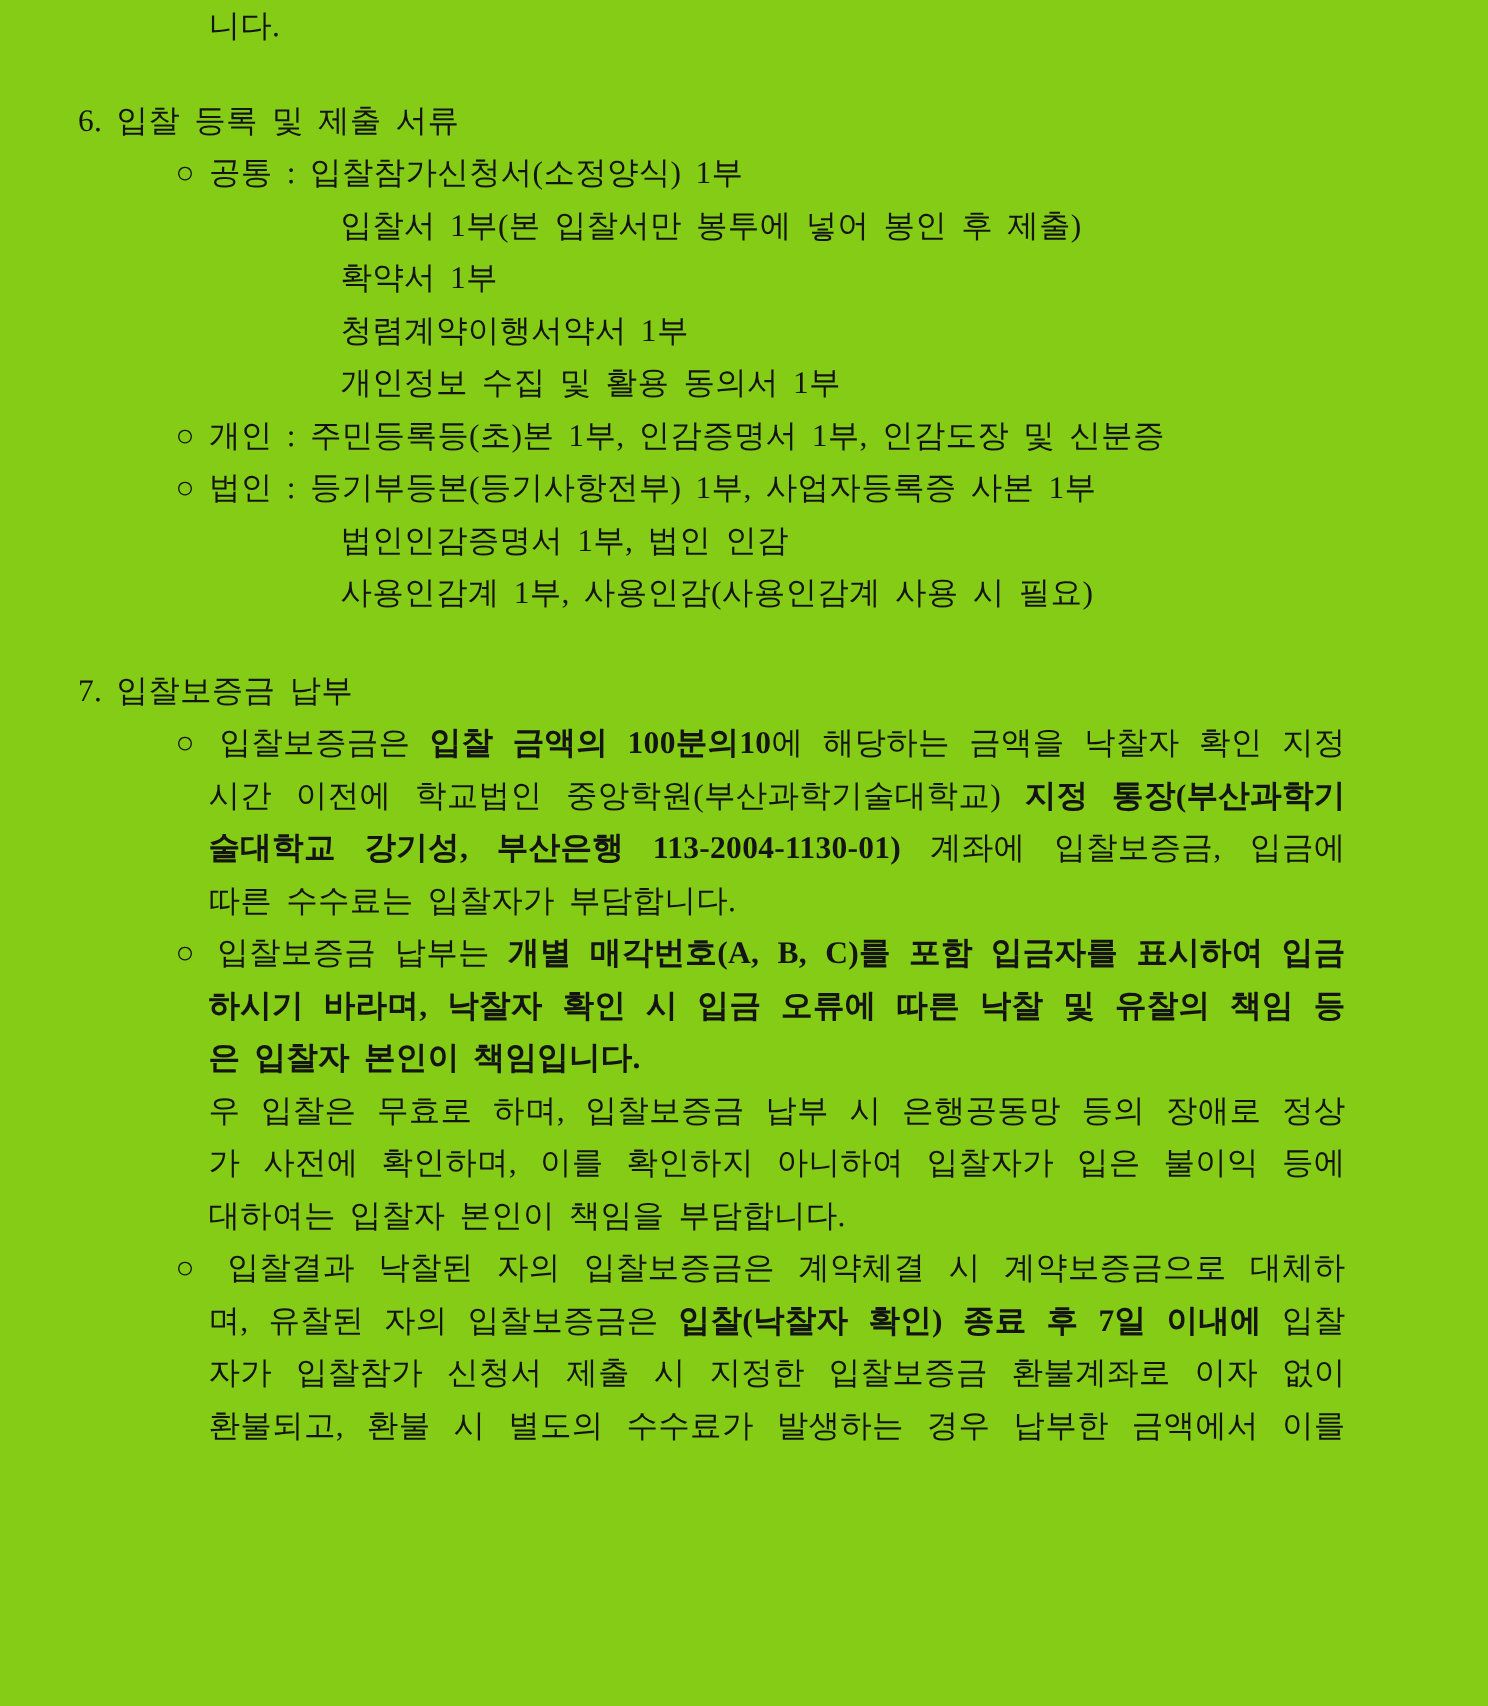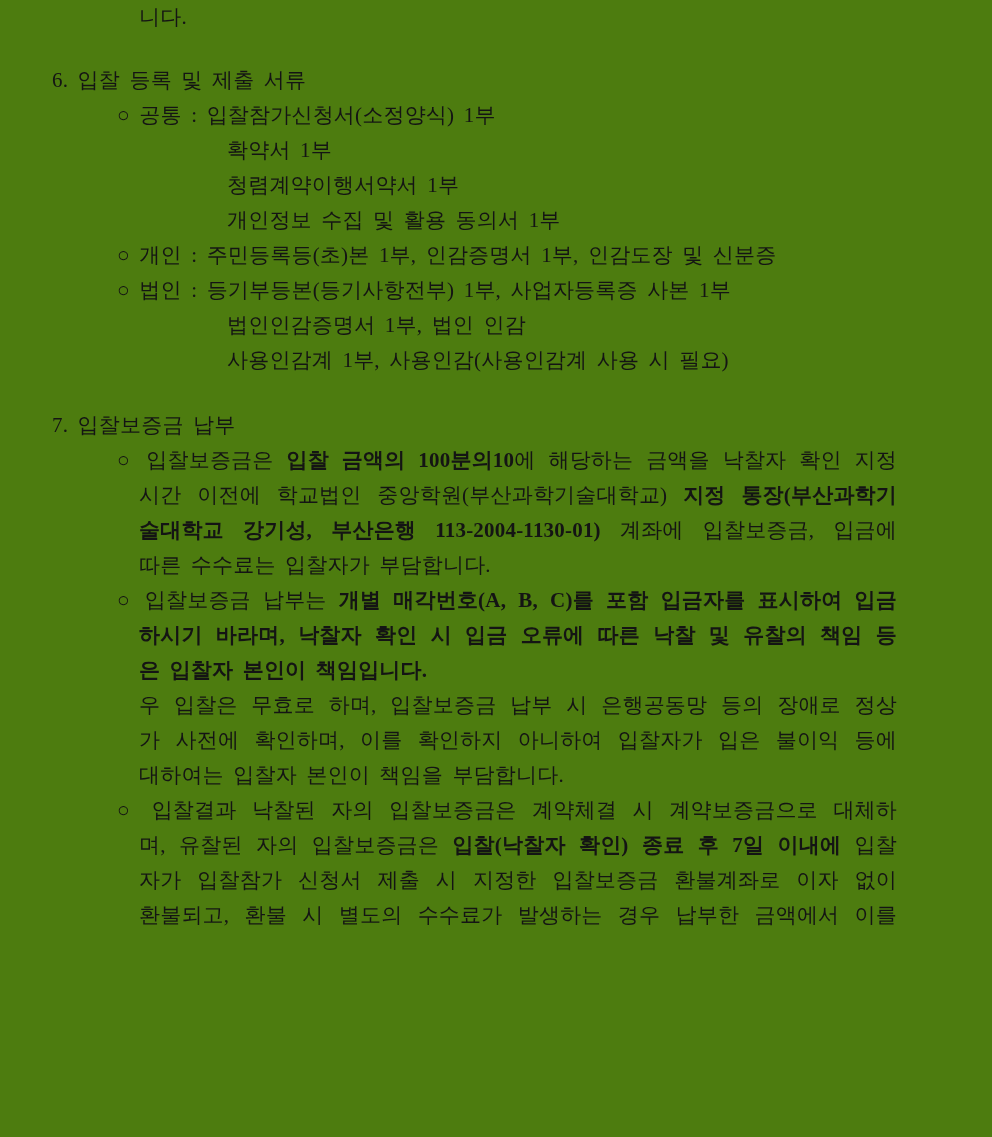--- a/index.html
+++ b/index.html
@@ -2,21 +2,21 @@
 <html><head>
 <meta charset="utf-8">
 <style>
   * { margin:0; padding:0; box-sizing:border-box; }
   html, body { background:#ffffff; }
   body {
     width:992px; height:1137px; overflow:hidden;
     font-family:"Liberation Serif","DejaVu Serif",serif;
     color:#141414;
   }
-  .page { width:992px; height:1137px; background:#4d7c0f; position:relative; }
+  .page { width:992px; height:1137px; background:#84cc16; position:relative; }
   .block { }
   .line {
     font-size:21px;
     line-height:35px;
     margin-right:95px;
     word-spacing:4px;
     letter-spacing:0.2px;
     white-space:normal;
   }
   .indent-a { margin-left:52px; }   
@@ -32,20 +32,21 @@
 <body>
 
 <div class="page">
   <div id="doc">
       <div class="block" style="margin-top: 0px;">
         <div class="line indent-c"><span class="run">니다.</span></div>
       </div>
       <div class="block" style="margin-top: 28px;">
         <div class="line indent-a"><span class="run">6. 입찰 등록 및 제출 서류</span></div>
         <div class="line indent-b"><span class="run">○ 공통 : 입찰참가신청서(소정양식) 1부</span></div>
+        <div class="line indent-d"><span class="run">입찰서 1부(본 입찰서만 봉투에 넣어 봉인 후 제출)</span></div>
         <div class="line indent-d"><span class="run">확약서 1부</span></div>
         <div class="line indent-d"><span class="run">청렴계약이행서약서 1부</span></div>
         <div class="line indent-d"><span class="run">개인정보 수집 및 활용 동의서 1부</span></div>
         <div class="line indent-b"><span class="run">○ 개인 : 주민등록등(초)본 1부, 인감증명서 1부, 인감도장 및 신분증</span></div>
         <div class="line indent-b"><span class="run">○ 법인 : 등기부등본(등기사항전부) 1부, 사업자등록증 사본 1부</span></div>
         <div class="line indent-d"><span class="run">법인인감증명서 1부, 법인 인감</span></div>
         <div class="line indent-d"><span class="run">사용인감계 1부, 사용인감(사용인감계 사용 시 필요)</span></div>
       </div>
       <div class="block" style="margin-top: 30px;">
         <div class="line indent-a"><span class="run">7. 입찰보증금 납부</span></div>

